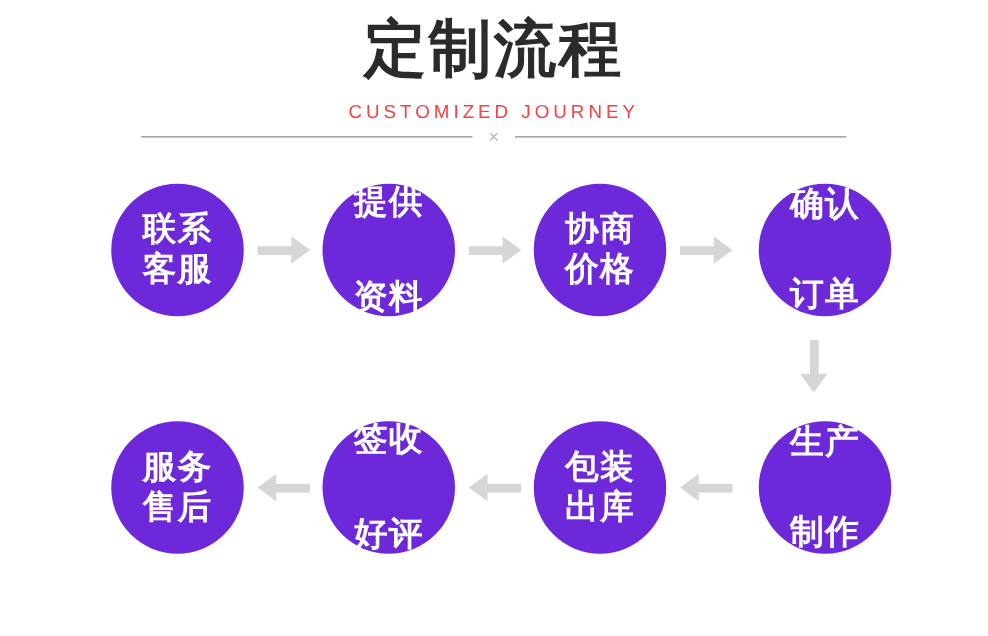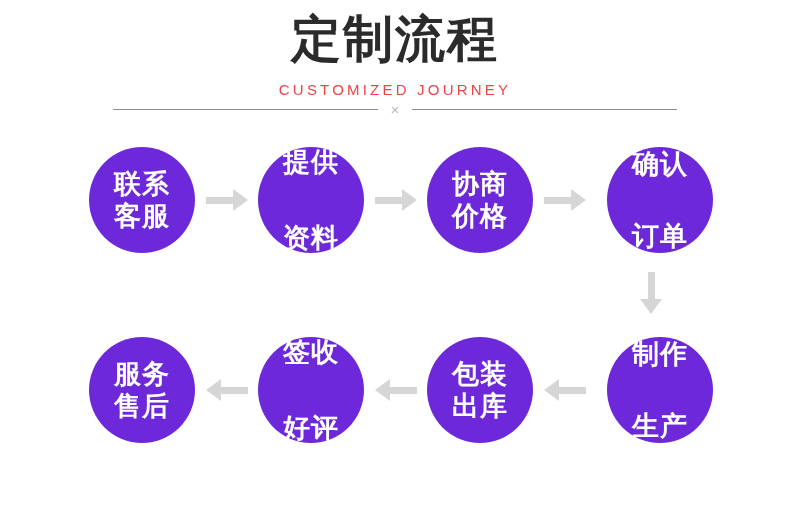--- a/index.html
+++ b/index.html
@@ -254,17 +254,17 @@
     <span class="node-line">包装</span>
     <span class="node-line">出库</span>
   </div>
 
   <div class="arrow-h dir-left pos-a3">
     <span class="shaft"></span>
     <span class="head"></span>
   </div>
 
   <div class="node pos-c4">
+    <span class="node-line">生产</span>
     <span class="node-line">制作</span>
-    <span class="node-line">生产</span>
   </div>
 
 </div>
 
 </body></html>

